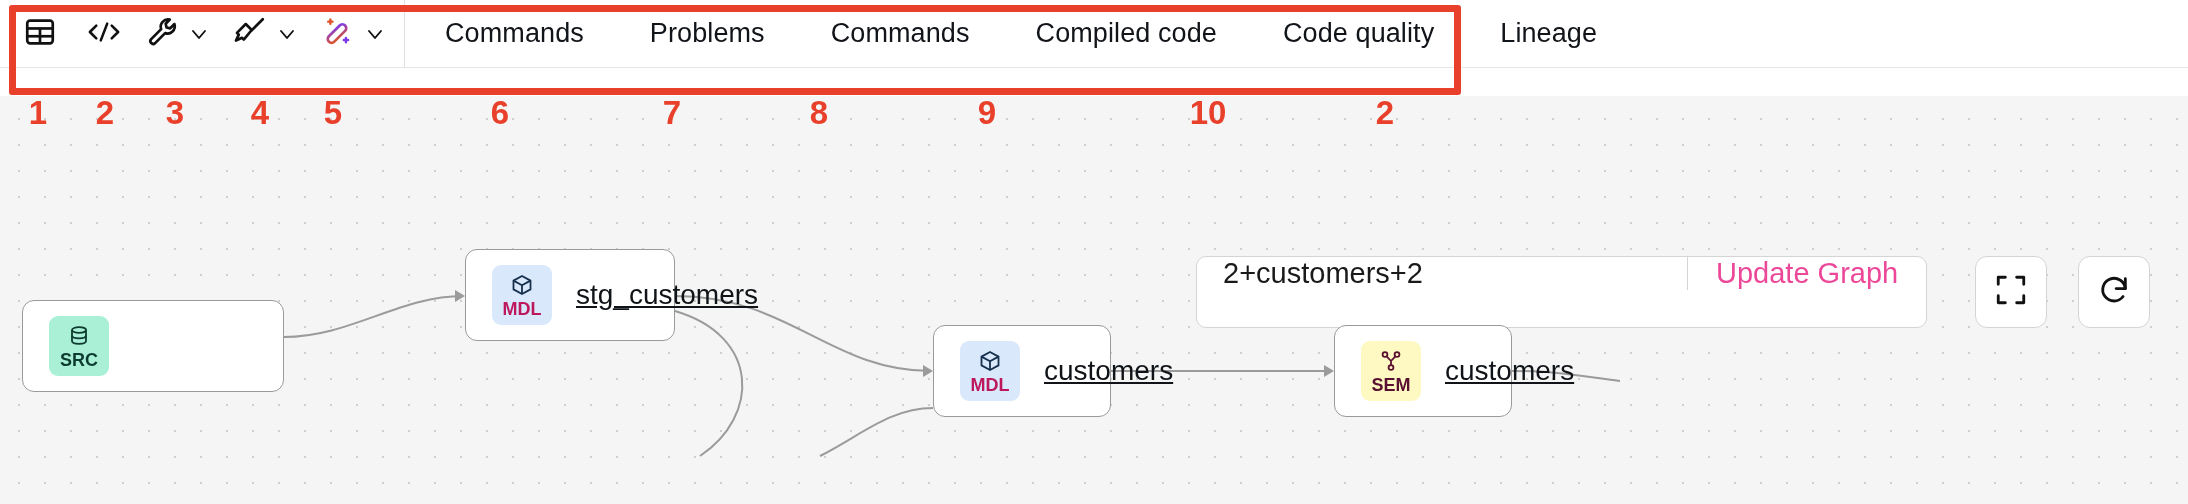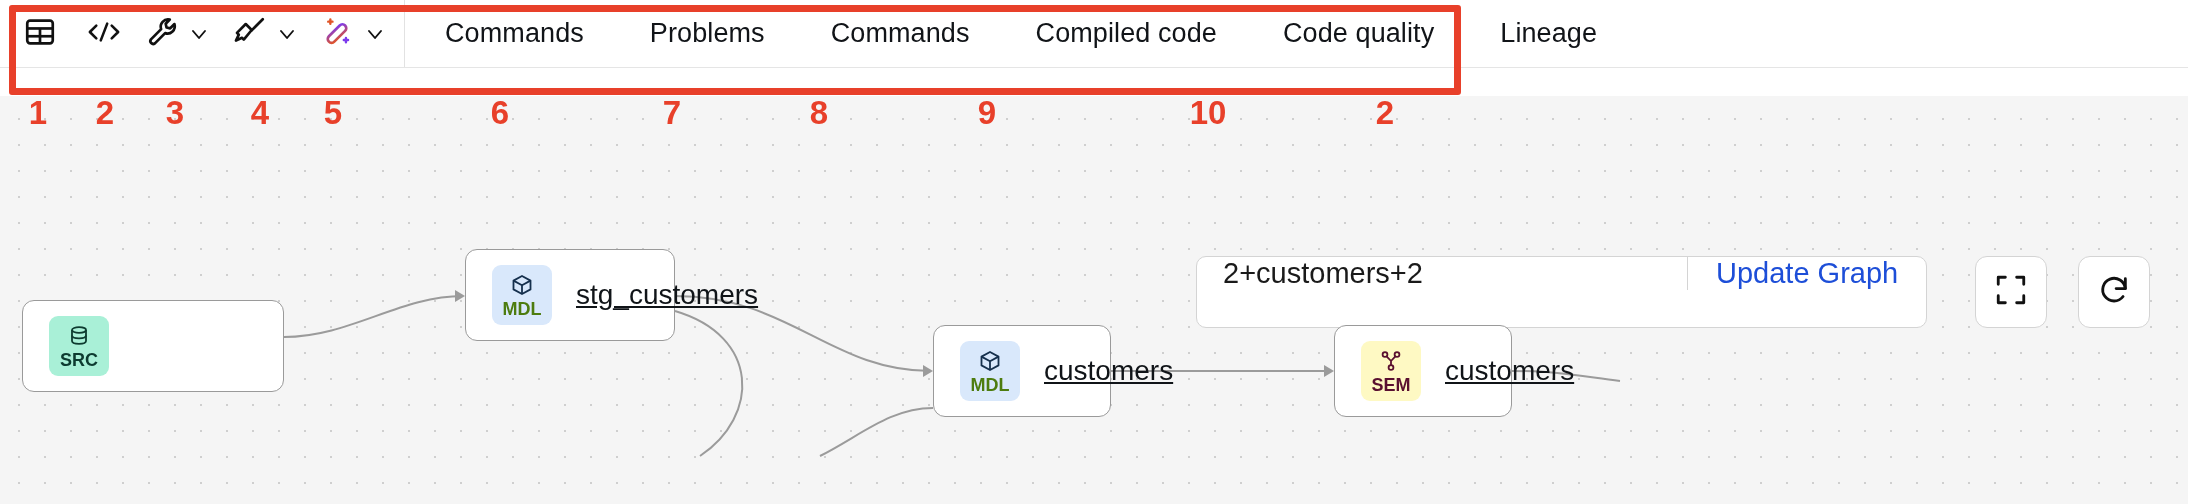--- a/index.html
+++ b/index.html
@@ -82,21 +82,21 @@
   .search-input {
     width: 490px; border: none; outline: none; background: transparent;
     font-family: "Liberation Sans", sans-serif;
     font-size: 29px; color: #1a1a1a; padding: 0 26px;
   }
   .update-btn {
     display: flex; align-items: center; justify-content: center;
     padding: 0 28px; border: none; border-left: 1.5px solid #d4d4d4;
     background: transparent; cursor: pointer;
     font-family: "Liberation Sans", sans-serif;
-    font-size: 29px; color: #1d4ed8; white-space: nowrap;
+    font-size: 29px; color: #ec4899; white-space: nowrap;
     border-radius: 0 10px 10px 0;
   }
   .sq-btn {
     position: absolute; top: 160px;
     width: 72px; height: 72px;
     background: #fff; border: 1.5px solid #d4d4d4; border-radius: 12px;
     display: flex; align-items: center; justify-content: center; cursor: pointer;
   }
   #btn-fit { left: 1975px; }
   #btn-refresh { left: 2078px; }
@@ -109,21 +109,21 @@
   }
   .badge {
     display: flex; flex-direction: column; align-items: center; justify-content: center;
     width: 60px; height: 60px; border-radius: 9px; flex: none;
   }
   .badge-label { font-size: 18px; font-weight: 600; color: #14312a; line-height: 1; margin-top: 3px; }
   .badge.src { background: #a9f0d7; }
   .badge.mdl { background: #d9e8fb; }
   .badge.sem { background: #fef9c3; }
   .badge.src .badge-label { color: #0d3b30; }
-  .badge.mdl .badge-label { color: #4d7c0f; }
+  .badge.mdl .badge-label { color: #be185d; }
   .badge.sem .badge-label { color: #5a1030; }
   .node-name { font-size: 28px; color: #101418; margin-left: 24px; white-space: nowrap; text-decoration: underline; }
 
   svg.edges { position: absolute; left: 0; top: 0; width: 2188px; height: 408px; pointer-events: none; }
 </style>
 </head>
 <body>
 
 <div id="root">
 

